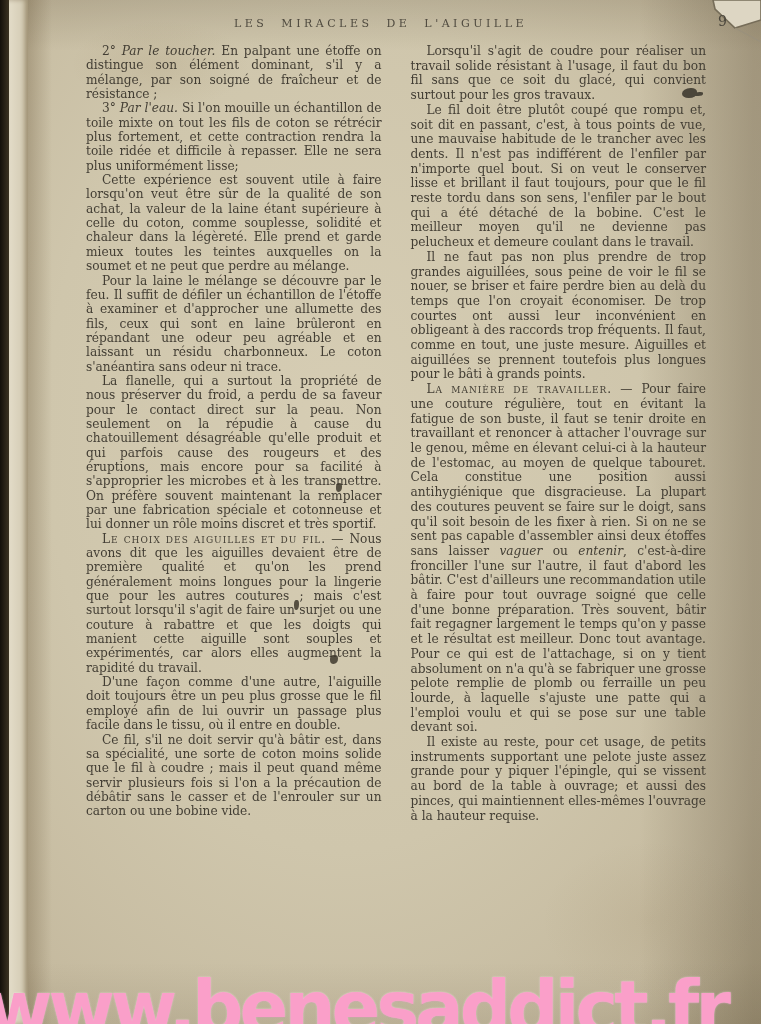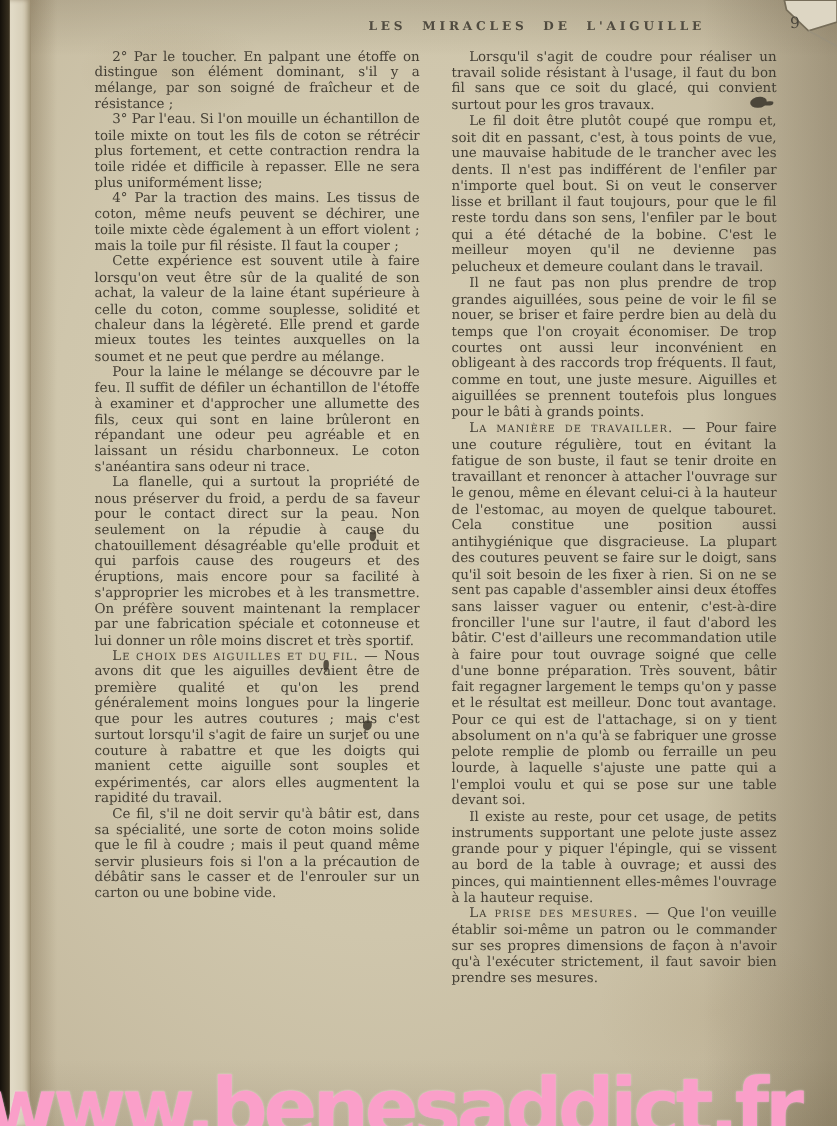--- a/index.html
+++ b/index.html
@@ -13,29 +13,29 @@
       radial-gradient(ellipse at 45% 42%, #d6cdb4 0%, #cfc6ac 50%, #c5ba9f 82%, #b7ab8d 100%);
   }
   .edge-black{position:absolute;left:0;top:0;bottom:0;width:9px;
     background:linear-gradient(to right,#14100a,#3c3322);}
   .edge-light{position:absolute;left:9px;top:0;bottom:0;width:19px;
     background:linear-gradient(to right,#e3dcc8,#d8d0ba 55%,#c9bfa4);
     box-shadow:inset -3px 0 4px rgba(80,60,30,.35);}
   .edge-shadow{position:absolute;left:28px;top:0;bottom:0;width:24px;
     background:linear-gradient(to right,rgba(90,70,40,.28),rgba(90,70,40,0));}
   .stain{position:absolute;border-radius:50%;pointer-events:none;}
-  .hdr{position:absolute;top:17px;left:120px;right:120px;text-align:right;
-    font-size:11px;letter-spacing:3.5px;word-spacing:7px;color:#4f4a3f;font-weight:bold;}
+  .hdr{position:absolute;top:17px;left:120px;right:120px;text-align:center;
+    font-size:11px;letter-spacing:3.5px;word-spacing:7px;color:#4f4a3f;}
   .pagenum{position:absolute;top:13px;right:34px;font-size:14px;color:#4a463c;}
   .cols{position:absolute;left:86px;top:44px;width:620px;display:flex;gap:9px;}
   .col{width:305px;text-align:justify;font-size:12.2px;line-height:14.35px;
     hyphens:auto;-webkit-hyphens:auto;}
   .col.right{line-height:14.7px;margin-left:20px;}
   .col p{margin:0;text-indent:16px;}
-  .pital{}
+  .pital{font-style:italic;}
   .phead{font-variant:small-caps;letter-spacing:1px;}
   .wm{position:absolute;left:-14px;bottom:-27px;z-index:5;
     font-family:"DejaVu Sans",sans-serif;font-weight:bold;font-size:74px;
     letter-spacing:-4px;white-space:nowrap;color:#fa9fc9;
     transform:scaleX(.97);transform-origin:left bottom;
     text-shadow:0 0 2px rgba(255,246,251,.6), 0 1px 1px rgba(180,90,130,.25);}
   .blot{position:absolute;background:#4b463a;border-radius:60% 40% 55% 45%;}
   .speck{position:absolute;background:#403a2e;opacity:.85;border-radius:50% 40% 60% 50%;}
   .corner-svg{position:absolute;top:0;right:0;}
 </style>
@@ -56,34 +56,33 @@
     <path d="M52,28 L78,42" stroke="#9a917c" stroke-width="1.4" fill="none"></path>
   </svg>
 
   <div class="hdr">LES MIRACLES DE L'AIGUILLE</div>
   <div class="pagenum">9</div>
 
   <div class="cols">
     <div class="col left">
       <p><span>2° </span><span class="pital">Par le toucher. </span><span>En palpant une étoffe on distingue son élément dominant, s'il y a mélange, par son soigné de fraîcheur et de résistance ;</span></p>
       <p><span>3° </span><span class="pital">Par l'eau. </span><span>Si l'on mouille un échantillon de toile mixte on tout les fils de coton se rétrécir plus fortement, et cette contraction rendra la toile ridée et difficile à repasser. Elle ne sera plus uniformément lisse;</span></p>
-      <p><span>4° </span><span class="pital">Par la traction des mains. </span><span>Les tissus de coton, même neufs peuvent se déchirer, une toile mixte cède également à un effort violent ; mais la toile pur fil résiste. Il faut la couper ;</span></p>
       <p><span>Cette expérience est souvent utile à faire lorsqu'on veut être sûr de la qualité de son achat, la valeur de la laine étant supérieure à celle du coton, comme souplesse, solidité et chaleur dans la légèreté. Elle prend et garde mieux toutes les teintes auxquelles on la soumet et ne peut que perdre au mélange.</span></p>
       <p><span>Pour la laine le mélange se découvre par le feu. Il suffit de défiler un échantillon de l'étoffe à examiner et d'approcher une allumette des fils, ceux qui sont en laine brûleront en répandant une odeur peu agréable et en laissant un résidu charbonneux. Le coton s'anéantira sans odeur ni trace.</span></p>
       <p><span>La flanelle, qui a surtout la propriété de nous préserver du froid, a perdu de sa faveur pour le contact direct sur la peau. Non seulement on la répudie à cause du chatouillement désagréable qu'elle produit et qui parfois cause des rougeurs et des éruptions, mais encore pour sa facilité à s'approprier les microbes et à les transmettre. On préfère souvent maintenant la remplacer par une fabrication spéciale et cotonneuse et lui donner un rôle moins discret et très sportif.</span></p>
       <p><span class="phead">Le choix des aiguilles et du fil. — </span><span>Nous avons dit que les aiguilles devaient être de première qualité et qu'on les prend généralement moins longues pour la lingerie que pour les autres coutures ; mais c'est surtout lorsqu'il s'agit de faire un surjet ou une couture à rabattre et que les doigts qui manient cette aiguille sont souples et expérimentés, car alors elles augmentent la rapidité du travail.</span></p>
+      <p><span>D'une façon comme d'une autre, l'aiguille doit toujours être un peu plus grosse que le fil employé afin de lui ouvrir un passage plus facile dans le tissu, où il entre en double.</span></p>
       <p><span>Ce fil, s'il ne doit servir qu'à bâtir est, dans sa spécialité, une sorte de coton moins solide que le fil à coudre ; mais il peut quand même servir plusieurs fois si l'on a la précaution de débâtir sans le casser et de l'enrouler sur un carton ou une bobine vide.</span></p>
     </div>
     <div class="col right">
       <p><span>Lorsqu'il s'agit de coudre pour réaliser un travail solide résistant à l'usage, il faut du bon fil sans que ce soit du glacé, qui convient surtout pour les gros travaux.</span></p>
       <p><span>Le fil doit être plutôt coupé que rompu et, soit dit en passant, c'est, à tous points de vue, une mauvaise habitude de le trancher avec les dents. Il n'est pas indifférent de l'enfiler par n'importe quel bout. Si on veut le conserver lisse et brillant il faut toujours, pour que le fil reste tordu dans son sens, l'enfiler par le bout qui a été détaché de la bobine. C'est le meilleur moyen qu'il ne devienne pas pelucheux et demeure coulant dans le travail.</span></p>
       <p><span>Il ne faut pas non plus prendre de trop grandes aiguillées, sous peine de voir le fil se nouer, se briser et faire perdre bien au delà du temps que l'on croyait économiser. De trop courtes ont aussi leur inconvénient en obligeant à des raccords trop fréquents. Il faut, comme en tout, une juste mesure. Aiguilles et aiguillées se prennent toutefois plus longues pour le bâti à grands points.</span></p>
       <p><span class="phead">La manière de travailler. — </span><span>Pour faire une couture régulière, tout en évitant la fatigue de son buste, il faut se tenir droite en travaillant et renoncer à attacher l'ouvrage sur le genou, même en élevant celui-ci à la hauteur de l'estomac, au moyen de quelque tabouret. Cela constitue une position aussi antihygiénique que disgracieuse. La plupart des coutures peuvent se faire sur le doigt, sans qu'il soit besoin de les fixer à rien. Si on ne se sent pas capable d'assembler ainsi deux étoffes sans laisser </span><span class="pital">vaguer</span><span> ou </span><span class="pital">entenir</span><span>, c'est-à-dire fronciller l'une sur l'autre, il faut d'abord les bâtir. C'est d'ailleurs une recommandation utile à faire pour tout ouvrage soigné que celle d'une bonne préparation. Très souvent, bâtir fait regagner largement le temps qu'on y passe et le résultat est meilleur. Donc tout avantage. Pour ce qui est de l'attachage, si on y tient absolument on n'a qu'à se fabriquer une grosse pelote remplie de plomb ou ferraille un peu lourde, à laquelle s'ajuste une patte qui a l'emploi voulu et qui se pose sur une table devant soi.</span></p>
       <p><span>Il existe au reste, pour cet usage, de petits instruments supportant une pelote juste assez grande pour y piquer l'épingle, qui se vissent au bord de la table à ouvrage; et aussi des pinces, qui maintiennent elles-mêmes l'ouvrage à la hauteur requise.</span></p>
-      <p><span class="phead">La prise des mesures. — </span><span>Que l'on veuille établir soi-même un patron ou le commander sur ses propres dimensions de façon à n'avoir qu'à l'exécuter strictement, il faut savoir bien prendre ses mesures.</span></p>
     </div>
   </div>
 
   <div class="blot" style="left:682px;top:88px;width:15px;height:10px;box-shadow:9px 1px 0 -3px #4b463a;"></div>
   <div class="speck" style="left:336px;top:483px;width:6px;height:9px;"></div>
   <div class="speck" style="left:294px;top:600px;width:5px;height:10px;"></div>
   <div class="speck" style="left:330px;top:655px;width:8px;height:9px;"></div>
 
   <div class="wm">www.benesaddict.fr</div>
 

